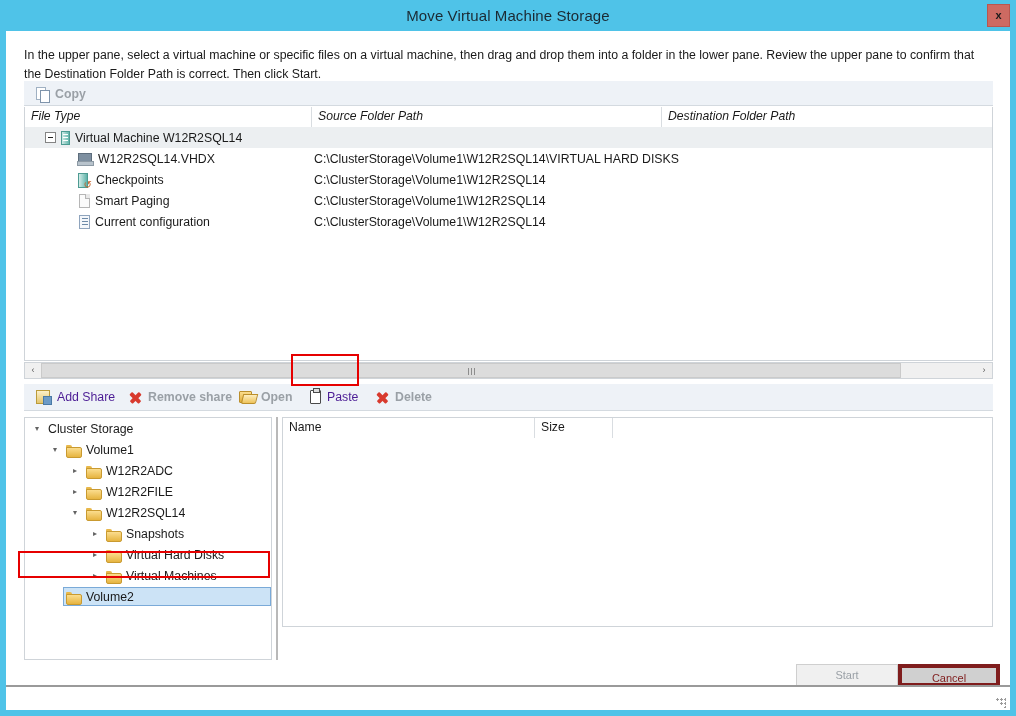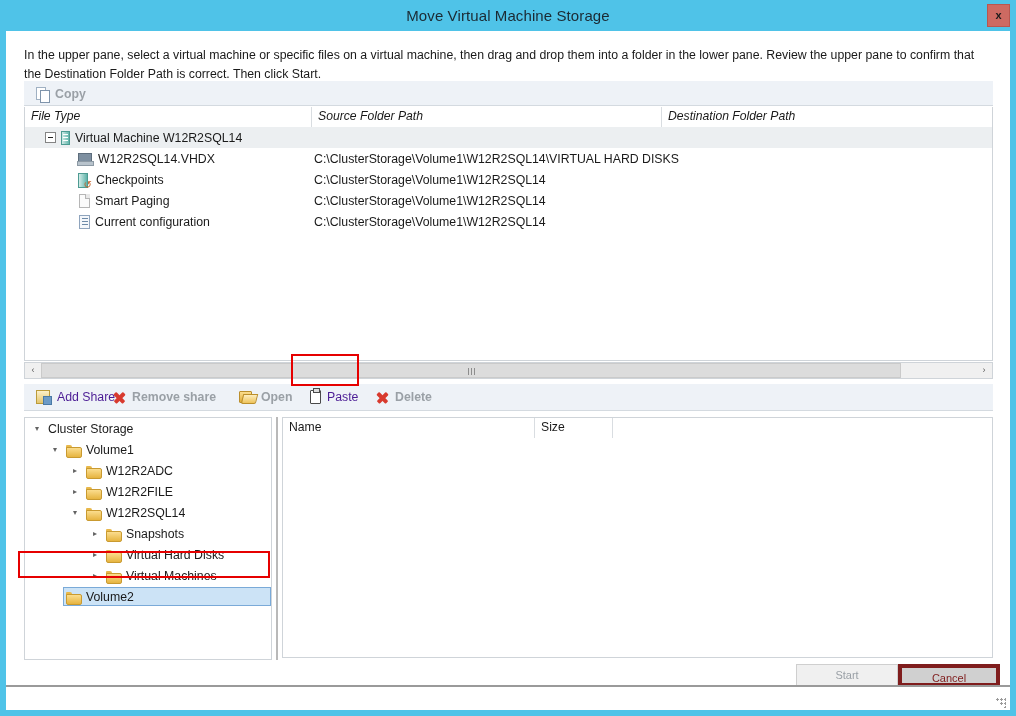--- a/index.html
+++ b/index.html
@@ -250,21 +250,21 @@
     position: absolute;
     left: 4px; top: 0;
     width: 2px; height: 243px;
     background: #b9b9b9;
   }
 
   
   #list-pane {
     position: absolute;
     left: 276px; top: 386px;
-    width: 711px; height: 241px;
+    width: 711px; height: 210px;
     background: #ffffff;
     border: 1px solid #cfd4d9;
     overflow: hidden;
   }
   #list-header { display: flex; height: 20px; border-bottom: 1px solid #d9dde1; }
 
   
   #vol2-highlight {
     position: absolute;
     left: 18px; top: 551px;
@@ -458,21 +458,21 @@
         <div id="hscroll-thumb"></div>
       </div>
       <div class="sb-arrow">›</div>
     </div>
 
     <div id="lower-toolbar">
       <div class="tbitem enabled" style="left:6px;">
         <span class="ico ico-addshare"></span>
         <span>Add Share</span>
       </div>
-      <div class="tbitem disabled" style="left:82px;">
+      <div class="tbitem disabled" style="left:98px;">
         <span class="ico ico-x"></span>
         <span>Remove share</span>
       </div>
       <div class="tbitem disabled" style="left:209px;">
         <span class="ico ico-folder-open"></span>
         <span>Open</span>
       </div>
       <div class="tbitem enabled" style="left:280px;">
         <span class="ico ico-paste"></span>
         <span>Paste</span>

